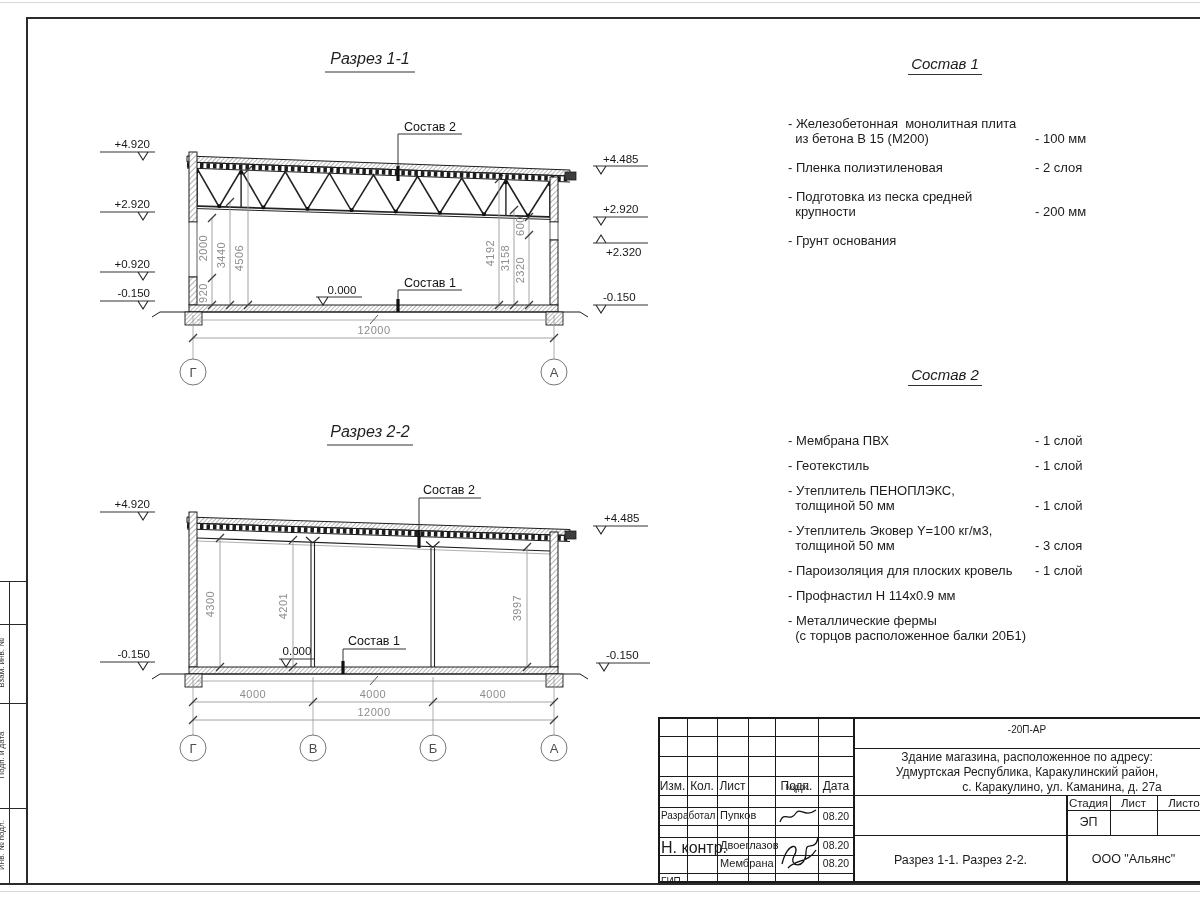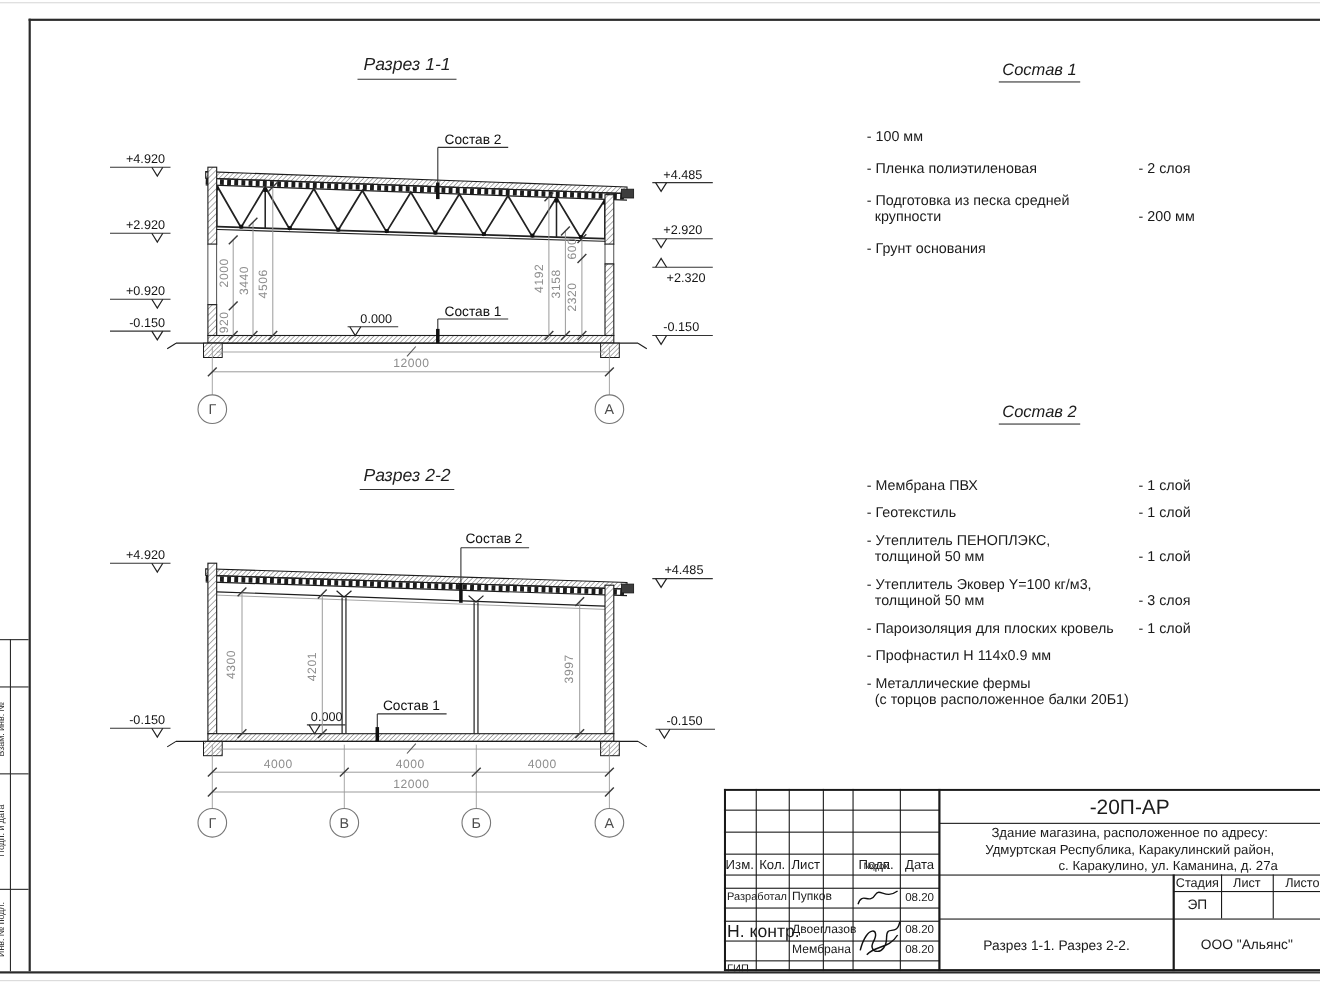--- a/index.html
+++ b/index.html
@@ -369,20 +369,22 @@
         <text class="axistxt" x="554" y="752.5" text-anchor="middle">А</text>
       </g>
     </g>
   </svg>
 
   <div class="sostav-header" style="left:790px;top:55px;width:310px;">
     <span>Состав 1</span>
   </div>
   <div class="sostav-items s1items" style="left:788px;top:116px;width:410px;">
     <div class="sostav-item">
+      <span class="nm">- Железобетонная  монолитная плита
+  из бетона В 15 (М200)</span>
       <span class="vl">- 100 мм</span>
     </div>
     <div class="sostav-item">
       <span class="nm">- Пленка полиэтиленовая</span>
       <span class="vl">-  2 слоя</span>
     </div>
     <div class="sostav-item">
       <span class="nm">- Подготовка из песка средней
   крупности</span>
       <span class="vl">- 200 мм</span>
@@ -474,21 +476,21 @@
     <div class="txt ctr" style="left:160px;top:122px;width:36px;font-size:10.5px;">08.20</div>
     <div class="txt" style="left:3px;top:159px;font-size:10px;">ГИП</div>
     <div class="txt" style="left:62px;top:140px;font-size:11px;">Мембрана</div>
     <div class="txt ctr" style="left:160px;top:140px;width:36px;font-size:10.5px;">08.20</div>
 
     <svg class="abs" style="left:117px;top:85px;" width="45" height="78" viewBox="0 0 45 78">
       <path d="M5,20 C9,8 15,21 21,11 C25,5 30,16 41,8" fill="none" stroke="#111" stroke-width="1.2"></path>
       <path d="M7,62 C13,38 26,42 19,54 C13,65 31,68 31,50 C31,38 40,50 43,36 M13,66 C21,57 33,61 41,48" fill="none" stroke="#111" stroke-width="1.3"></path>
     </svg>
 
-    <div class="txt ctr" style="left:196px;top:7px;width:346px;font-size:19px;">-20П-АР</div>
+    <div class="txt ctr" style="left:196px;top:7px;width:346px;font-size:10px;">-20П-АР</div>
     <div class="txt ctr" style="left:196px;top:33px;width:346px;">Здание магазина, расположенное по адресу:</div>
     <div class="txt ctr" style="left:196px;top:48px;width:346px;">Удмуртская Республика, Каракулинский район,</div>
     <div class="txt ctr" style="left:196px;top:63px;width:416px;">с. Каракулино, ул. Каманина, д. 27а</div>
     <div class="txt ctr" style="left:409px;top:80px;width:43px;font-size:11.5px;">Стадия</div>
     <div class="txt ctr" style="left:452px;top:80px;width:47px;font-size:11.5px;">Лист</div>
     <div class="txt ctr" style="left:499px;top:80px;width:60px;font-size:11.5px;">Листов</div>
     <div class="txt ctr" style="left:409px;top:98px;width:43px;font-size:12.5px;">ЭП</div>
     <div class="txt ctr" style="left:196px;top:136px;width:213px;font-size:12.5px;">Разрез 1-1. Разрез 2-2.</div>
     <div class="txt ctr" style="left:409px;top:135px;width:133px;font-size:12.5px;">ООО "Альянс"</div>
   </div>

